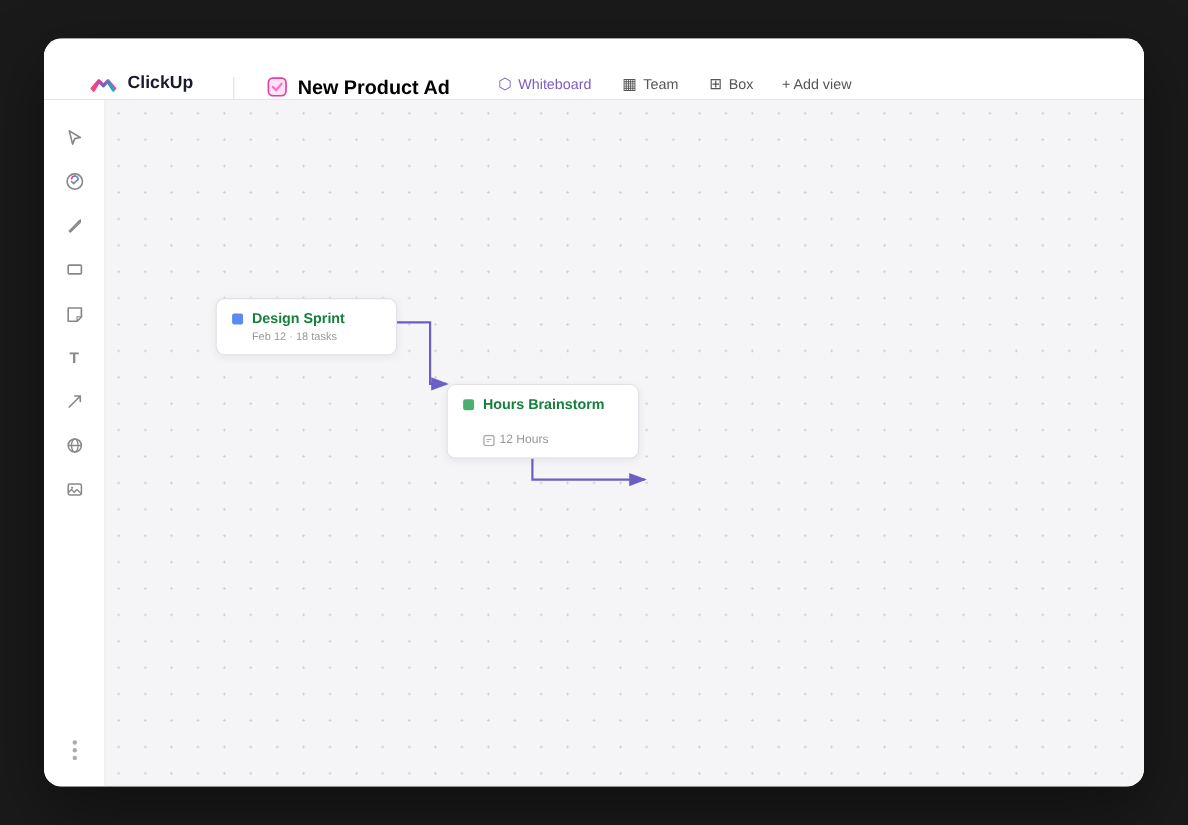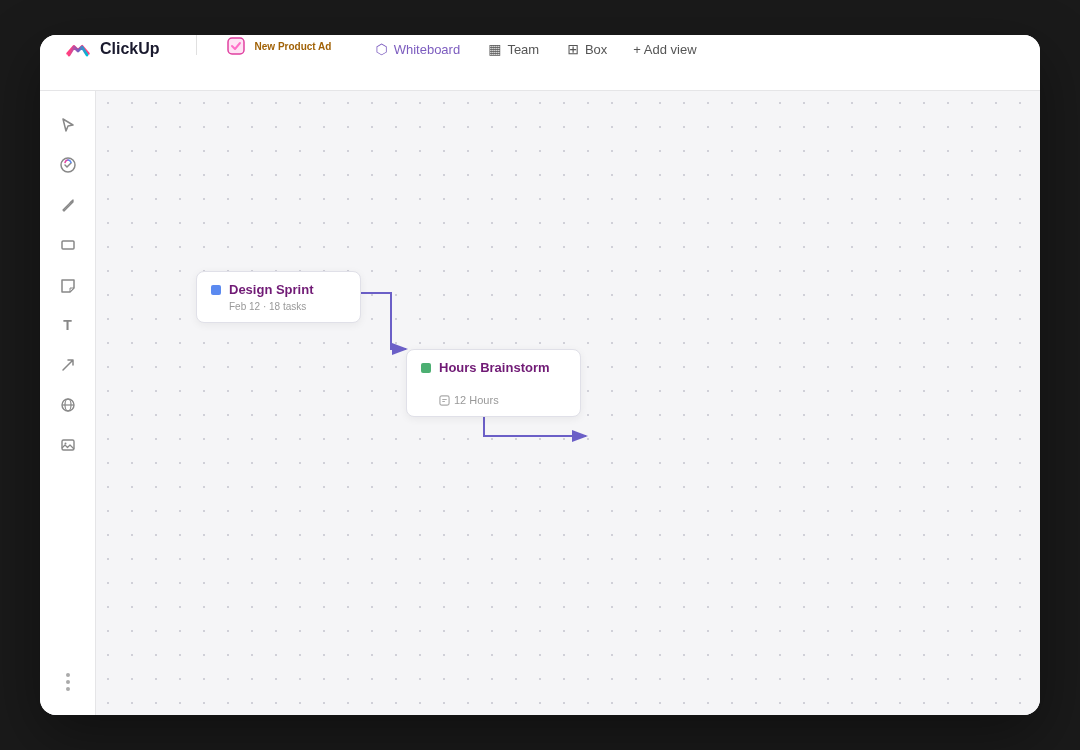--- a/index.html
+++ b/index.html
@@ -18,24 +18,24 @@
       border-radius: 16px;
       overflow: hidden;
       display: flex;
       flex-direction: column;
       box-shadow: 0 20px 60px rgba(0,0,0,0.4);
     }
     
     .header {
       background: #ffffff;
       border-bottom: 1px solid #e5e5e7;
-      padding: 0 24px;
+      padding: 0 40px;
       height: 56px;
       display: flex;
-      align-items: flex-start;
+      align-items: flex-end;
       gap: 24px;
       flex-shrink: 0;
     }
     .logo {
       display: flex;
       align-items: center;
       gap: 8px;
       font-weight: 700;
       font-size: 16px;
       color: #1a1a2e;
@@ -49,22 +49,22 @@
       width: 1px;
       height: 20px;
       background: #e0e0e0;
       margin: 0 4px;
     }
     .project-title {
       display: flex;
       align-items: center;
       gap: 8px;
       font-weight: 600;
-      font-size: 10px;
-      color: #a16207;
+      font-size: 18px;
+      color: #000000;
     }
     .project-icon {
       width: 22px;
       height: 22px;
     }
     .nav-tabs {
       display: flex;
       align-items: center;
       gap: 4px;
       margin-left: 8px;
@@ -162,21 +162,21 @@
     }
     .card-dot {
       width: 10px;
       height: 10px;
       border-radius: 2px;
       flex-shrink: 0;
     }
     .card-title {
       font-size: 13px;
       font-weight: 600;
-      color: #701a75;
+      color: #15803d;
       text-align: right;
     }
     .card-meta {
       font-size: 10px;
       color: #999;
       margin-left: 18px;
     }
     .card-sub {
       display: flex;
       align-items: center;

